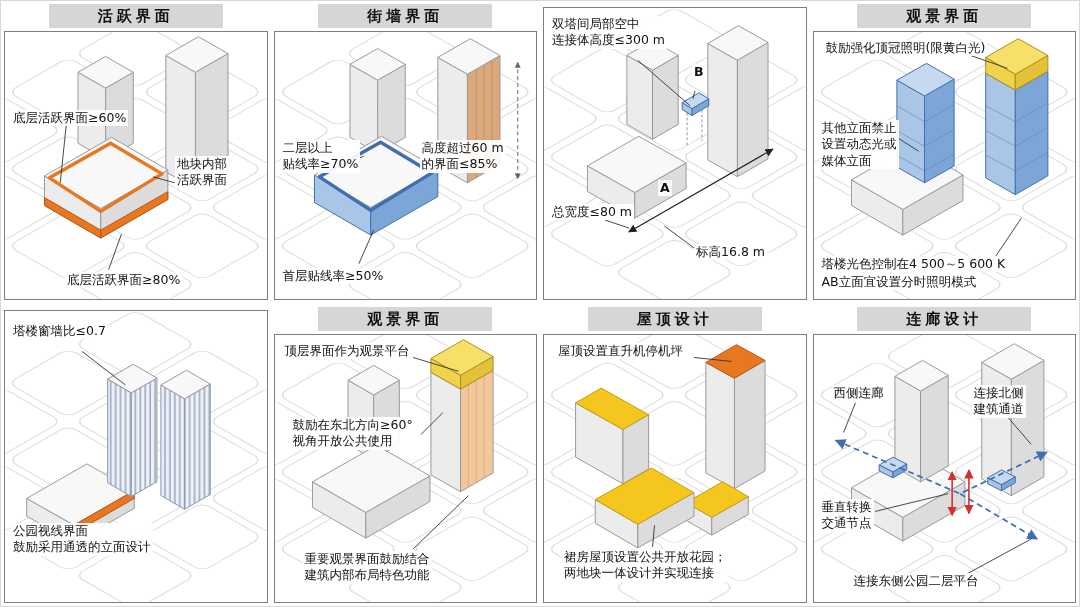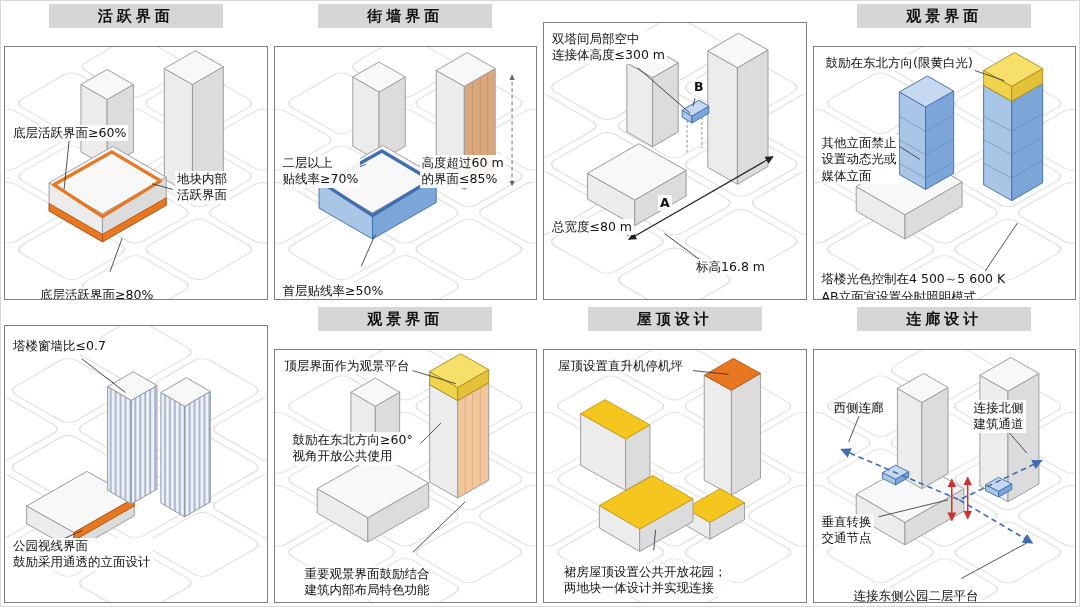--- a/index.html
+++ b/index.html
@@ -2,21 +2,21 @@
 <html style="--title_bg: #d6d6d6; --orange: #e87722; --blue_dark: #3f6fb0; --blue_mid: #7da6d8; --blue_light: #a9c6e6; --blue_pale: #c6d9f0; --yellow: #f0d34c; --yellow_deep: #e3c23a; --yellow_top: #f7e06a; --roof_yellow: #f5c61e; --tan: #d9a87c; --peach: #f2c79c; --red: #d32f2f;"><head>
 <meta charset="utf-8">
 <style>
   *{box-sizing:border-box;margin:0;padding:0}
   html,body{width:1080px;height:607px;background:#fff;font-family:"DejaVu Sans","Liberation Sans",sans-serif}
   .page{width:1080px;height:607px;padding:3px;border:1px solid #d8d8d8;background:#fff}
   .grid{display:grid;width:100%;height:100%;grid-template-columns:repeat(4,1fr);grid-template-rows:repeat(2,1fr);gap:7px 6px}
   .panel{display:flex;flex-direction:column;min-width:0}
   .panel-title{align-self:center;width:174px;height:24px;line-height:24px;text-align:center;
     background:var(--title_bg,#d6d6d6);font-weight:bold;font-size:15px;letter-spacing:4px;color:#111}
-  .panel-body{position:relative;flex:1;margin-top:18px;border:1px solid #7e7e7e;background:#fff;overflow:hidden}
+  .panel-body{position:relative;flex:1;margin-top:3px;border:1px solid #7e7e7e;background:#fff;overflow:hidden}
   .panel-body svg{position:absolute;inset:0;width:100%;height:100%}
   .lbl{position:absolute;font-size:12.5px;line-height:1.3;color:#111;background:rgba(255,255,255,.93);
     padding:0 2px;white-space:pre-line;z-index:2}
   .letter{font-weight:bold;background:rgba(255,255,255,.85)}
   
   .fL{fill:#ececec;stroke:#999;stroke-width:1;stroke-linejoin:round}
   .fR{fill:#dcdcdc;stroke:#999;stroke-width:1;stroke-linejoin:round}
   .fT{fill:#f8f8f8;stroke:#999;stroke-width:1;stroke-linejoin:round}
   .oRing{fill:none;stroke:var(--orange,#e87722);stroke-width:3.5;stroke-linejoin:round}
   .oFill{fill:var(--orange,#e87722);stroke:#b85510;stroke-width:1}
@@ -115,21 +115,21 @@
         </g>
         <g>
           <line class="ldr" x1="62" y1="94" x2="56" y2="152"></line>
           <line class="ldr" x1="172" y1="152" x2="150" y2="146"></line>
           <line class="ldr" x1="105" y1="240" x2="118" y2="204"></line>
         </g>
       </svg>
       <div class="lbl" style="left:6px;top:78px">底层活跃界面≥60%</div>
       <div class="lbl" style="left:170px;top:124px">地块内部
 活跃界面</div>
-      <div class="lbl" style="left:33px;top:240px">底层活跃界面≥80%</div>
+      <div class="lbl" style="left:60px;top:240px">底层活跃界面≥80%</div>
     </div>
   </div>
 
   <div class="panel">
     <div class="panel-title">街墙界面</div>
     <div class="panel-body">
       <svg viewBox="0 0 265 269">
         <use href="#tileG"></use>
         <g>
           <polygon class="fL" points="195,152 165,135 165,25 195,42"></polygon>
@@ -245,21 +245,21 @@
           <polygon class="yFL" points="204,58 174,41 174,25 204,42"></polygon>
               <polygon class="yFR" points="204,58 237,39 237,23 204,42"></polygon>
               <polygon class="yFT" points="204,42 237,23 207,6 174,25"></polygon>
         </g>
         <g>
           <line class="ldr" x1="150" y1="20" x2="196" y2="36"></line>
           <line class="ldr" x1="84" y1="106" x2="106" y2="120"></line>
           <line class="ldr" x1="175" y1="240" x2="210" y2="188"></line>
         </g>
       </svg>
-      <div class="lbl" style="left:10px;top:8px">鼓励在东北方向(限黄白光)</div>
+      <div class="lbl" style="left:10px;top:8px">鼓励强化顶冠照明(限黄白光)</div>
       <div class="lbl" style="left:6px;top:88px">其他立面禁止
 设置动态光或
 媒体立面</div>
       <div class="lbl" style="left:6px;top:224px">塔楼光色控制在4 500～5 600 K</div>
       <div class="lbl" style="left:6px;top:242px">AB立面宜设置分时照明模式</div>
     </div>
   </div>
 
   <div class="panel">
     <div class="panel-body">

